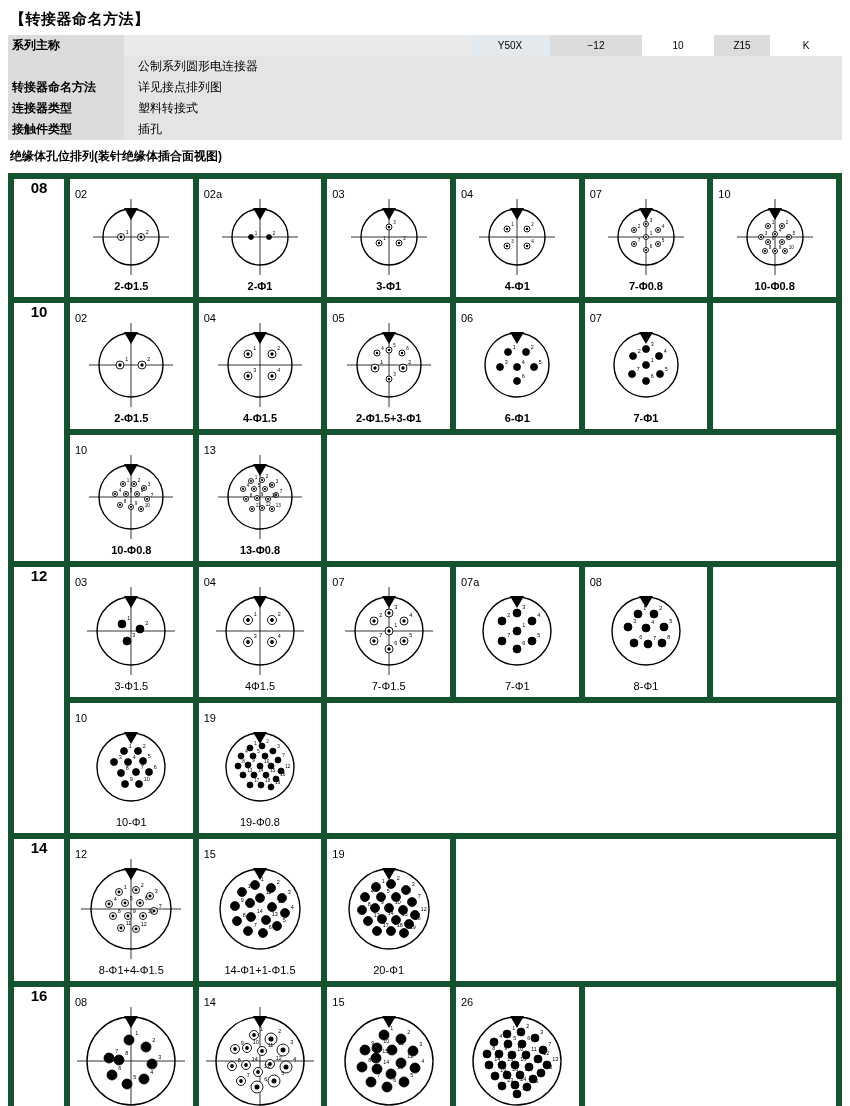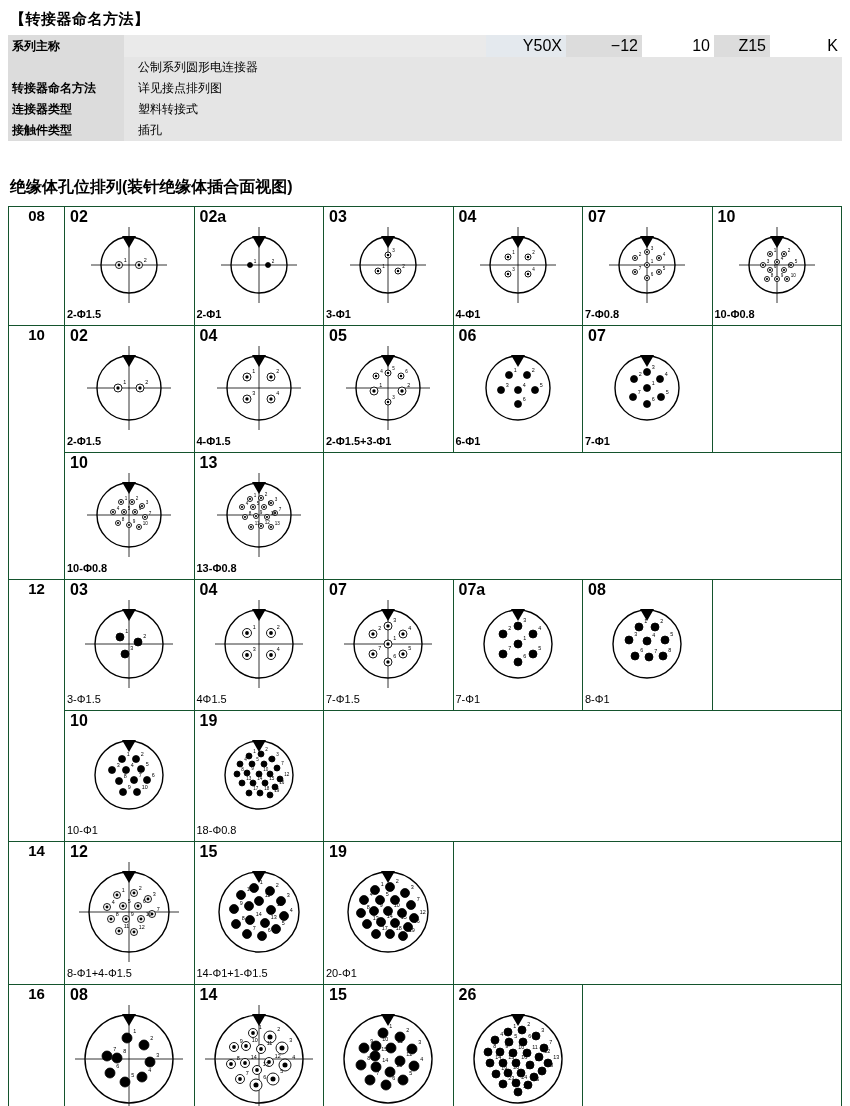--- a/index.html
+++ b/index.html
@@ -40,95 +40,95 @@
     width: 116px;
     white-space: nowrap;
     font-size: 12px;
   }
   .nm-val {
     background: #e5e5e5;
     padding-left: 14px !important;
   }
   .nm-code {
     background: #e4e9ee;
-    text-align: right;
-    font-size: 16px;
+    text-align: center;
+    font-size: 10px;
     font-weight: normal;
   }
   .nm-code.plain { background: #ffffff; }
   .nm-code.mid { background: #dcdcdc; }
   .nm-blank { background: #eaeaea; }
   .row-top td { height: 26px; }
 
   
   .sec2-title {
-    font-size: 16px;
+    font-size: 12px;
     font-weight: bold;
-    margin: 36px 0 8px 2px;
+    margin: 8px 0 8px 2px;
   }
   table.arr {
     width: 834px;
     border-collapse: collapse;
     table-layout: fixed;
     border: 1.5px solid #000;
   }
   table.arr td {
-    border: 1px solid #14532d;
+    border: 6px solid #14532d;
     vertical-align: top;
     padding: 0;
   }
   td.shell {
     width: 56px;
     text-align: center;
     vertical-align: middle;
     font-size: 15px;
     font-weight: bold;
     border-right: 1px solid #000;
   }
   .cell {
     position: relative;
     padding: 4px 2px 2px 2px;
     min-height: 96px;
     text-align: center;
   }
   .cell .code {
     position: absolute;
-    top: 1px; left: 5px;
-    font-size: 16px;
-    font-weight: bold;
+    top: 9px; left: 5px;
+    font-size: 11px;
+    font-weight: normal;
   }
   .cell .draw {
     margin: 12px auto 0 auto;
     display: block;
   }
   .cell .cap {
     font-size: 11px;
     font-weight: bold;
     margin-top: 1px;
     margin-bottom: 3px;
-    text-align: left;
+    text-align: center;
   }
   .cell .cap.thin { font-weight: normal; }
   td.empty { background: #fff; }
   svg text { font-family: "Liberation Sans", sans-serif; }
 </style>
 </head>
 <body>
 
 <div class="page">
 
   <div class="sec-title">【转接器命名方法】</div>
 
   <table class="naming">
     <tbody>
         <tr class="row-top">
       <td class="nm-label">系列主称</td>
       <td class="nm-blank"></td>
       <td class="nm-code" style="width:80px">Y50X</td>
-      <td class="nm-code mid" style="width:76px">−12</td>
+      <td class="nm-code mid" style="width:92px">−12</td>
       <td class="nm-code plain" style="width:72px">10</td>
       <td class="nm-code mid" style="width:56px">Z15</td>
       <td class="nm-code plain" style="width:72px">K</td>
     </tr>
     <tr>
       <td class="nm-label"></td>
       <td class="nm-val" colspan="6">公制系列圆形电连接器</td>
     </tr>
     <tr>
       <td class="nm-label">转接器命名方法</td>
@@ -722,21 +722,21 @@
                 <text x="58.2" y="53.4" font-size="4.6" fill="#000">15</text>
                 <circle cx="64" cy="60" r="3" fill="#000" stroke="#000" stroke-width="0.8"></circle>
                 <text x="68.2" y="57.4" font-size="4.6" fill="#000">16</text>
                 <circle cx="38" cy="66" r="3" fill="#000" stroke="#000" stroke-width="0.8"></circle>
                 <text x="42.2" y="63.4" font-size="4.6" fill="#000">17</text>
                 <circle cx="49" cy="66" r="3" fill="#000" stroke="#000" stroke-width="0.8"></circle>
                 <text x="53.2" y="63.4" font-size="4.6" fill="#000">18</text>
                 <circle cx="59" cy="68" r="3" fill="#000" stroke="#000" stroke-width="0.8"></circle>
                 <text x="63.2" y="65.4" font-size="4.6" fill="#000">19</text>
               </svg>
-              <div class="cap thin">18-Φ0.8</div>
+              <div class="cap thin">19-Φ0.8</div>
             </div>
           </td>
           <td class="empty" colspan="4"></td>
         </tr>
         <tr>
           <td class="shell" rowspan="1">14</td>
           <td>
             <div class="cell">
               <span class="code">12</span>
               <svg class="draw" width="108" height="108" viewBox="0 0 108 108">

